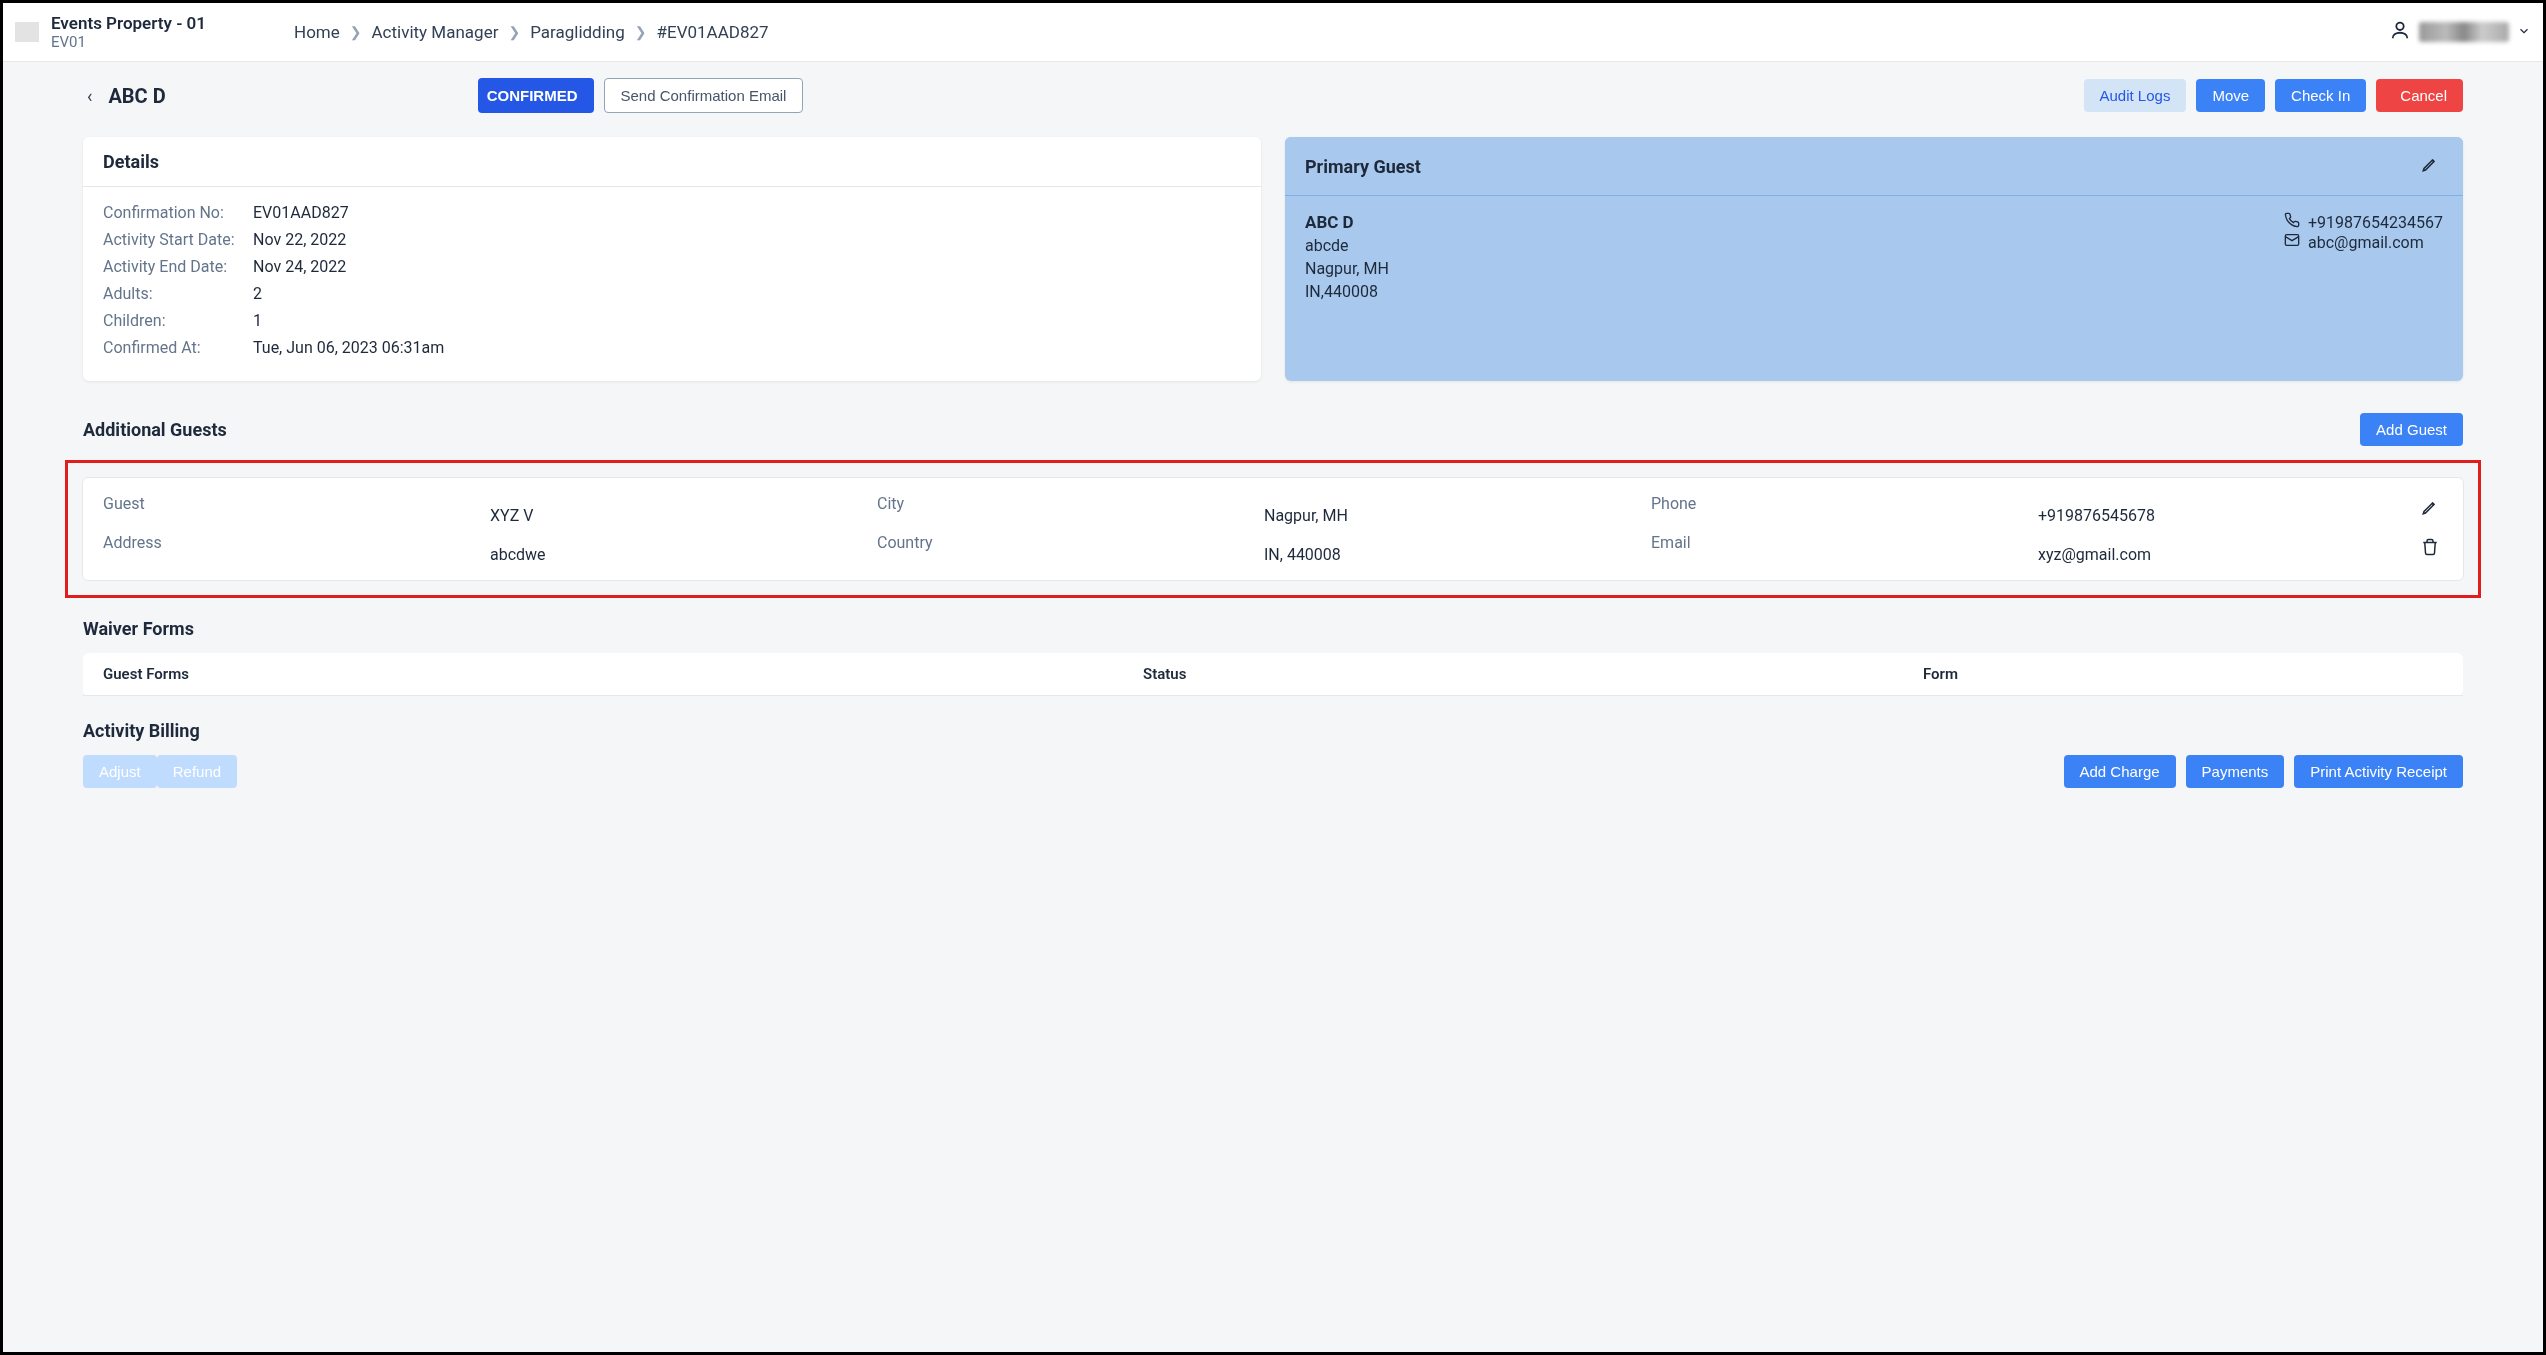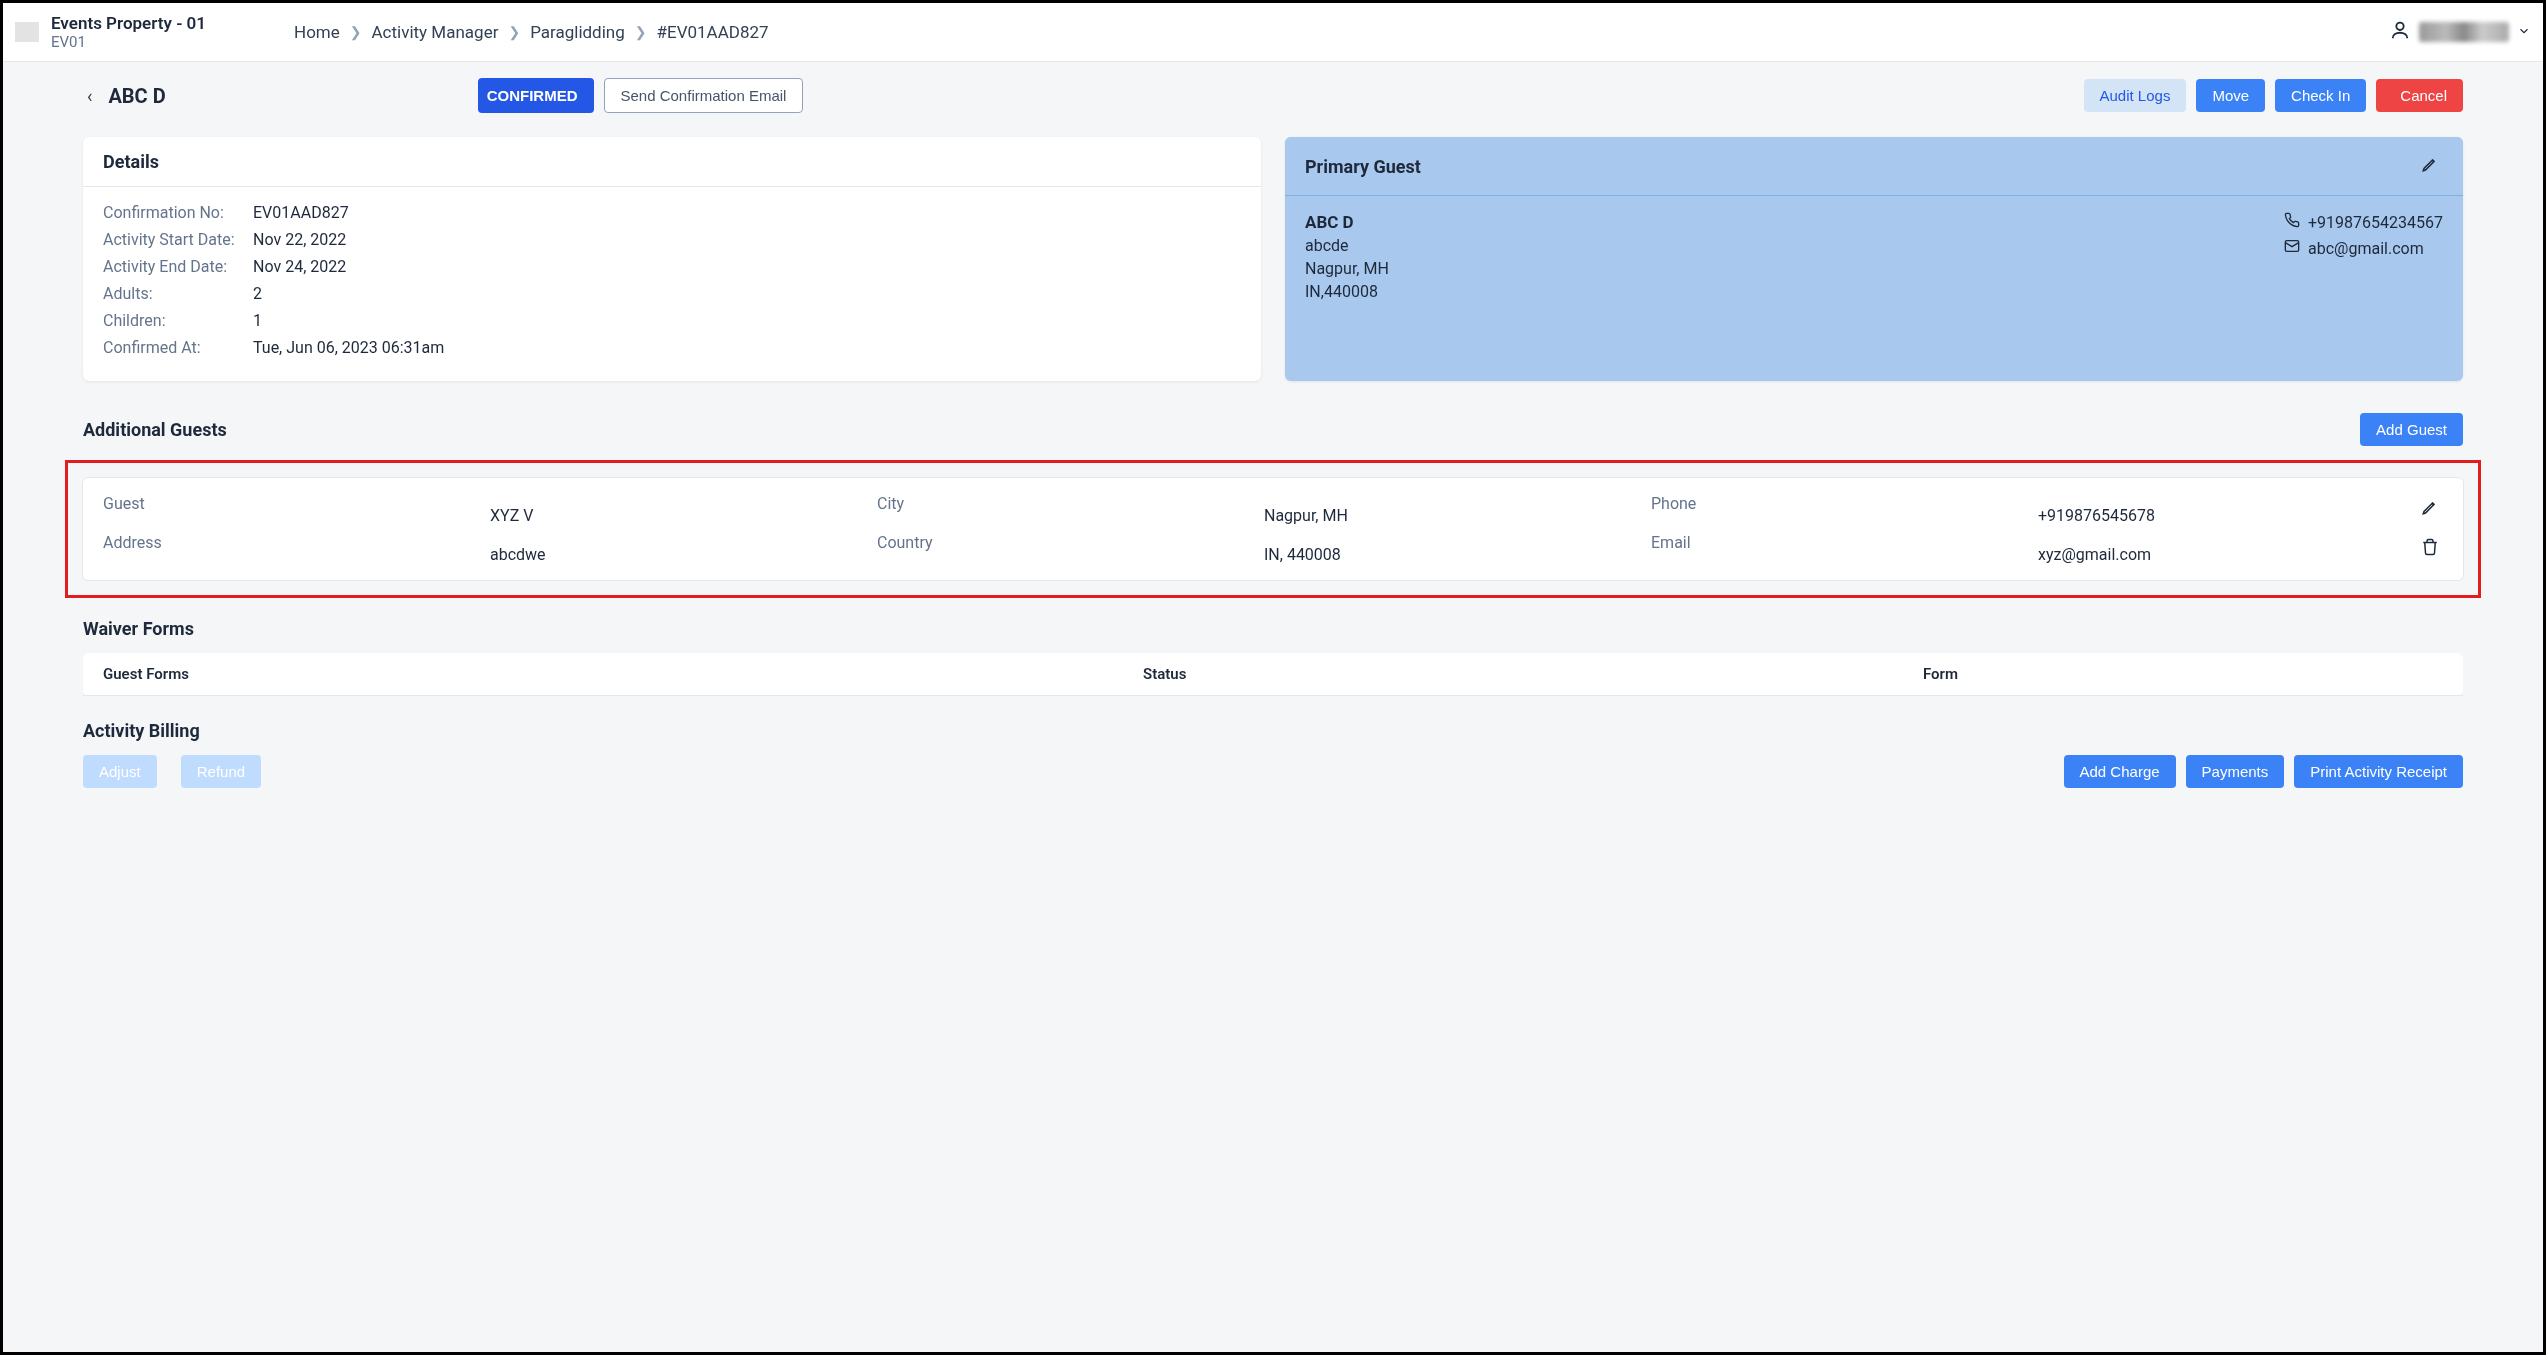--- a/index.html
+++ b/index.html
@@ -221,21 +221,20 @@
       font-size: 16px;
       color: #1e293b;
     }
     .guest-left .guest-name {
       font-weight: 700;
       font-size: 17px;
     }
     .guest-right {
       display: flex;
       flex-direction: column;
-      gap: 6px;
       font-size: 16px;
       color: #1e293b;
     }
     .contact-row {
       display: flex;
       align-items: center;
       gap: 8px;
     }
     .contact-row svg {
       width: 16px;
@@ -302,21 +301,21 @@
       border-bottom: 1px solid #e5e7eb;
       font-weight: 600;
       font-size: 15px;
       color: #1e293b;
     }
     .waiver-col-1 { flex: 2; }
     .waiver-col-2 { flex: 1.5; }
     .waiver-col-3 { flex: 1; }
     .billing-actions {
       display: flex;
-      gap: 24px;
+      gap: 0;
       margin-top: 14px;
     }
     .billing-right {
       margin-left: auto;
       display: flex;
       gap: 10px;
     }
   </style>
 </head>
 <body>

